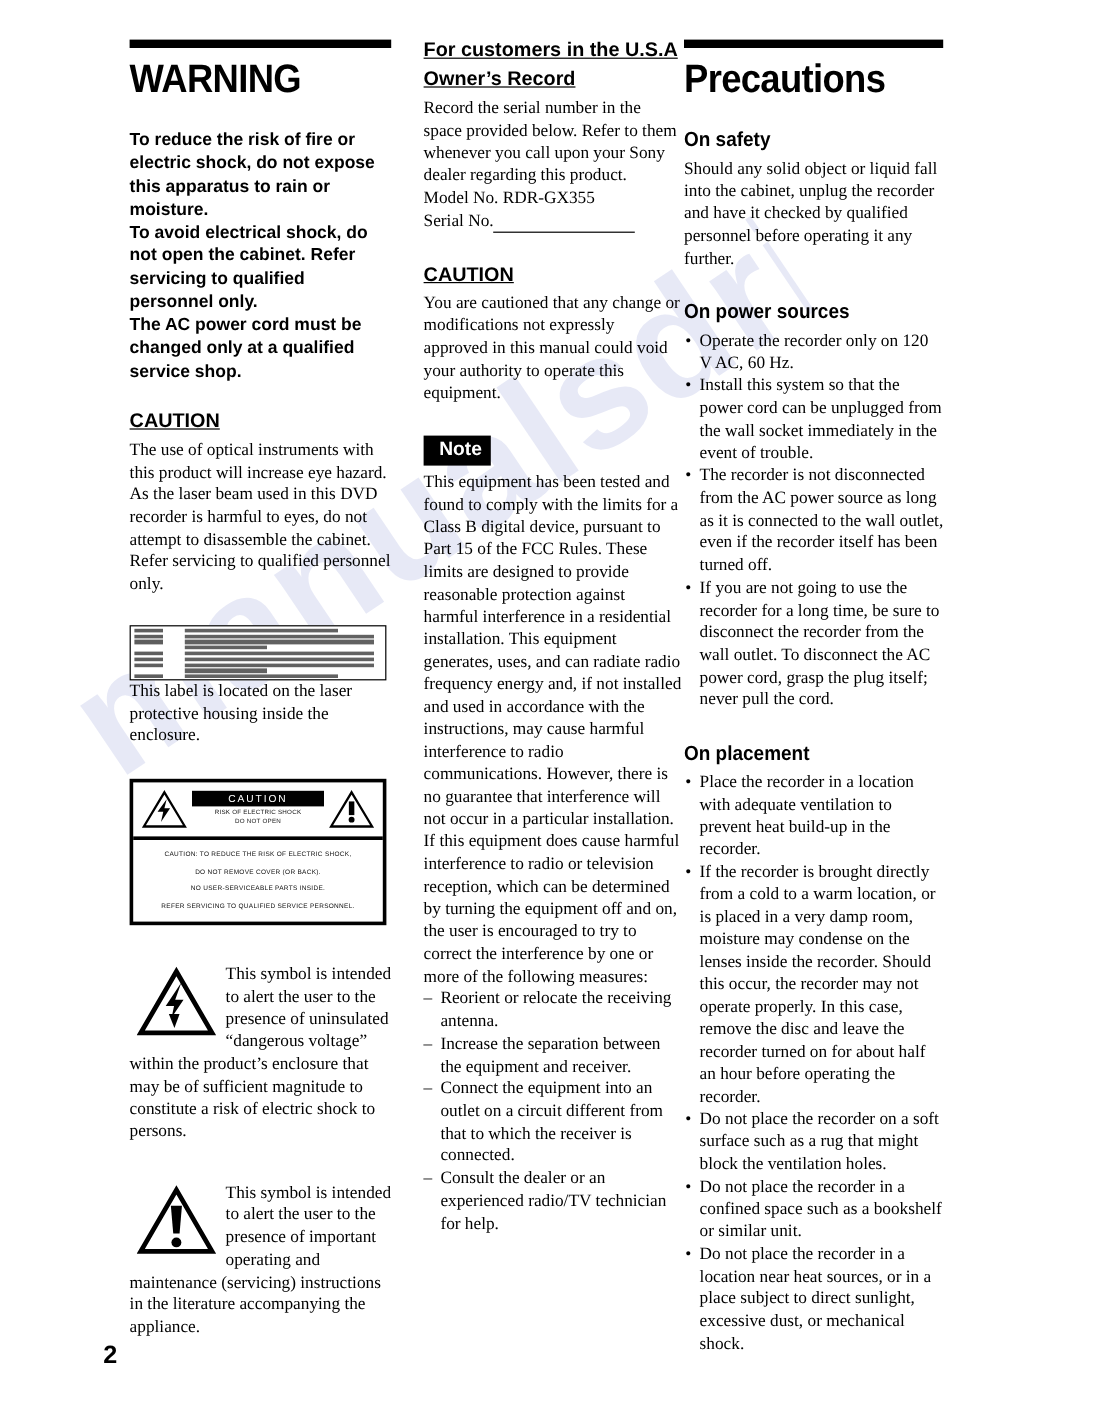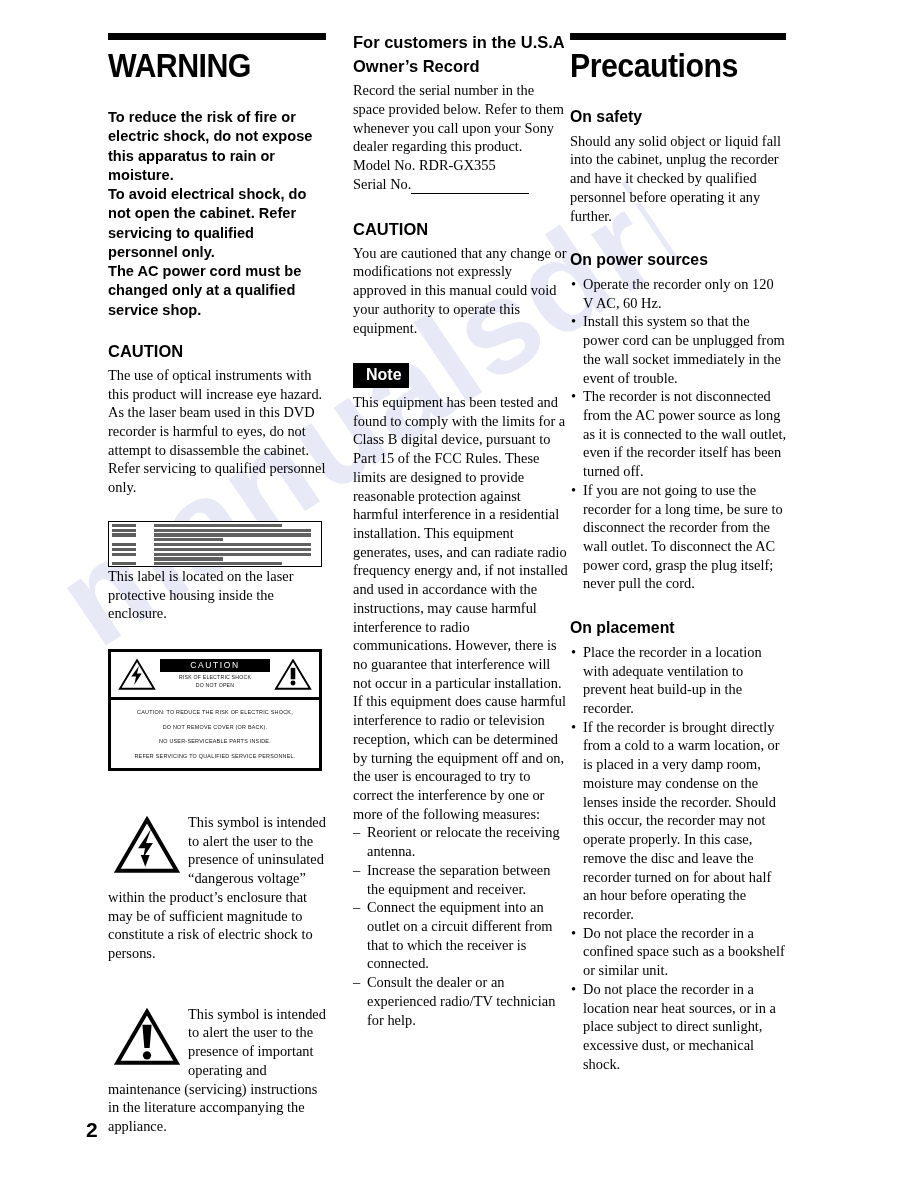--- a/index.html
+++ b/index.html
@@ -61,20 +61,21 @@
   }
   .warn-block p { margin: 0; }
 
   
   .sub-head {
     font-family: "Liberation Sans", sans-serif;
     font-weight: bold;
     font-size: 16.5px;
     margin: 0 0 6px 0;
     line-height: 1.1;
+    text-decoration: underline;
   }
   .sub-head-cond {
     font-family: "Liberation Sans", sans-serif;
     font-weight: bold;
     font-size: 17px;
     margin: 0 0 5px 0;
     line-height: 1.1;
     transform: scaleX(0.93);
     transform-origin: left center;
   }
@@ -162,21 +163,21 @@
     font-family: "Liberation Sans", sans-serif;
     font-size: 5.4px;
     letter-spacing: .25px;
     line-height: 1.2;
     margin-bottom: 8px;
     color: #111;
   }
   .shock-bottom div:last-child { margin-bottom: 0; }
 
   
-  .sym-block { margin-top: 42px; }
+  .sym-block { margin-top: 32px; }
   .sym-block .sym-icon {
     float: left;
     width: 66px;
     height: 62px;
     margin: 2px 8px 0 6px;
   }
   .sym-block .sym-text {
     font-family: "Liberation Serif", serif;
     font-size: 14.4px;
     line-height: 1.30;
@@ -400,20 +401,21 @@
       <li>Operate the recorder only on 120 V AC, 60 Hz.</li>
       <li>Install this system so that the power cord can be unplugged from the wall socket immediately in the event of trouble.</li>
       <li>The recorder is not disconnected from the AC power source as long as it is connected to the wall outlet, even if the recorder itself has been turned off.</li>
       <li>If you are not going to use the recorder for a long time, be sure to disconnect the recorder from the wall outlet. To disconnect the AC power cord, grasp the plug itself; never pull the cord.</li>
     </ul>
 
     <div class="sub-head-cond gap-lg">On placement</div>
     <ul class="bullets">
       <li>Place the recorder in a location with adequate ventilation to prevent heat build-up in the recorder.</li>
       <li>If the recorder is brought directly from a cold to a warm location, or is placed in a very damp room, moisture may condense on the lenses inside the recorder. Should this occur, the recorder may not operate properly. In this case, remove the disc and leave the recorder turned on for about half an hour before operating the recorder.</li>
+      <li>Do not place the recorder on a soft surface such as a rug that might block the ventilation holes.</li>
       <li>Do not place the recorder in a confined space such as a bookshelf or similar unit.</li>
       <li>Do not place the recorder in a location near heat sources, or in a place subject to direct sunlight, excessive dust, or mechanical shock.</li>
     </ul>
 
   </div>
 
   <div class="page-num">2</div>
 
 </div>
 

